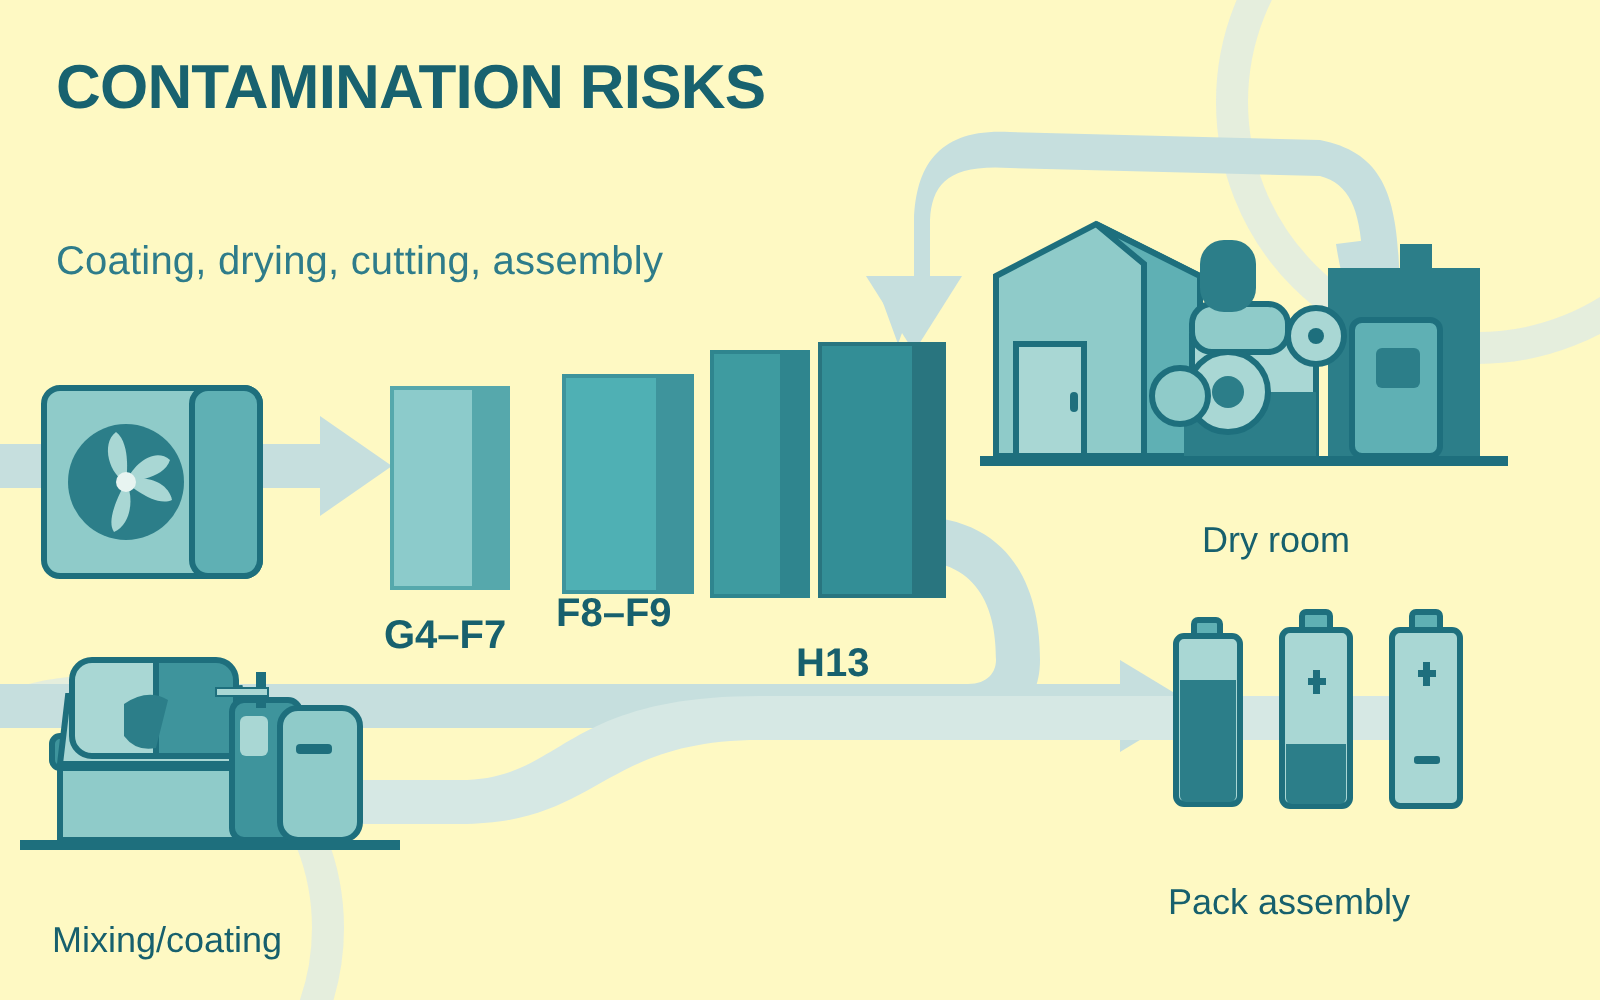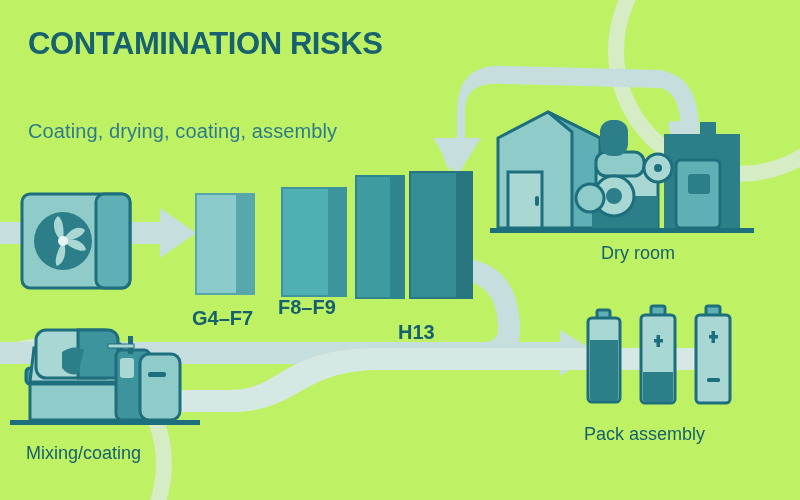--- a/index.html
+++ b/index.html
@@ -4,21 +4,21 @@
 <style>
   html, body {
     margin: 0;
     padding: 0;
     background: #FDF8E7;
   }
   #canvas {
     position: relative;
     width: 800px;
     height: 500px;
-    background: #bef264;
+    background: #fef9c3;
     overflow: hidden;
     font-family: "Liberation Sans", sans-serif;
   }
   .deco-arc {
     position: absolute;
     border-radius: 50%;
     border: 16px solid #DCEAE5;
     opacity: 0.75;
     pointer-events: none;
   }
@@ -58,20 +58,21 @@
     left: 0;
     top: 0;
     width: 800px;
     height: 500px;
   }
   .stage-label {
     position: absolute;
     color: #17606D;
     font-size: 18px;
     white-space: nowrap;
+    margin-top: 17px;
   }
   .filter-label {
     position: absolute;
     color: #17606D;
     font-size: 20px;
     font-weight: bold;
     white-space: nowrap;
   }
   #label-dry-room { left: 601px; top: 243px; }
   #label-pack-assembly { left: 584px; top: 424px; }
@@ -218,21 +219,21 @@
       <rect x="696" y="315" width="34" height="88" rx="4" fill="#A9D7D4" stroke="#1E6F7D" stroke-width="3"></rect>
       <rect x="709" y="335" width="9" height="3.5" fill="#1E6F7D"></rect>
       <rect x="711.5" y="331" width="3.5" height="12" fill="#1E6F7D"></rect>
       <rect x="707" y="378" width="13" height="4" rx="1.5" fill="#1E6F7D"></rect>
     </g>
   </svg>
 
   <div id="title">
     <div>CONTAMINATION RISKS</div>
   </div>
-  <div id="subtitle">Coating, drying, coating, assembly</div>
+  <div id="subtitle">Coating, drying, cutting, assembly</div>
 
   <div class="filter-label" id="label-g4f7">G4–F7</div>
   <div class="filter-label" id="label-f8f9">F8–F9</div>
   <div class="filter-label" id="label-h13">H13</div>
 
   <div class="stage-label" id="label-dry-room">Dry room</div>
   <div class="stage-label" id="label-mixing-coating">Mixing/coating</div>
   <div class="stage-label" id="label-pack-assembly">Pack assembly</div>
 
 </div>

